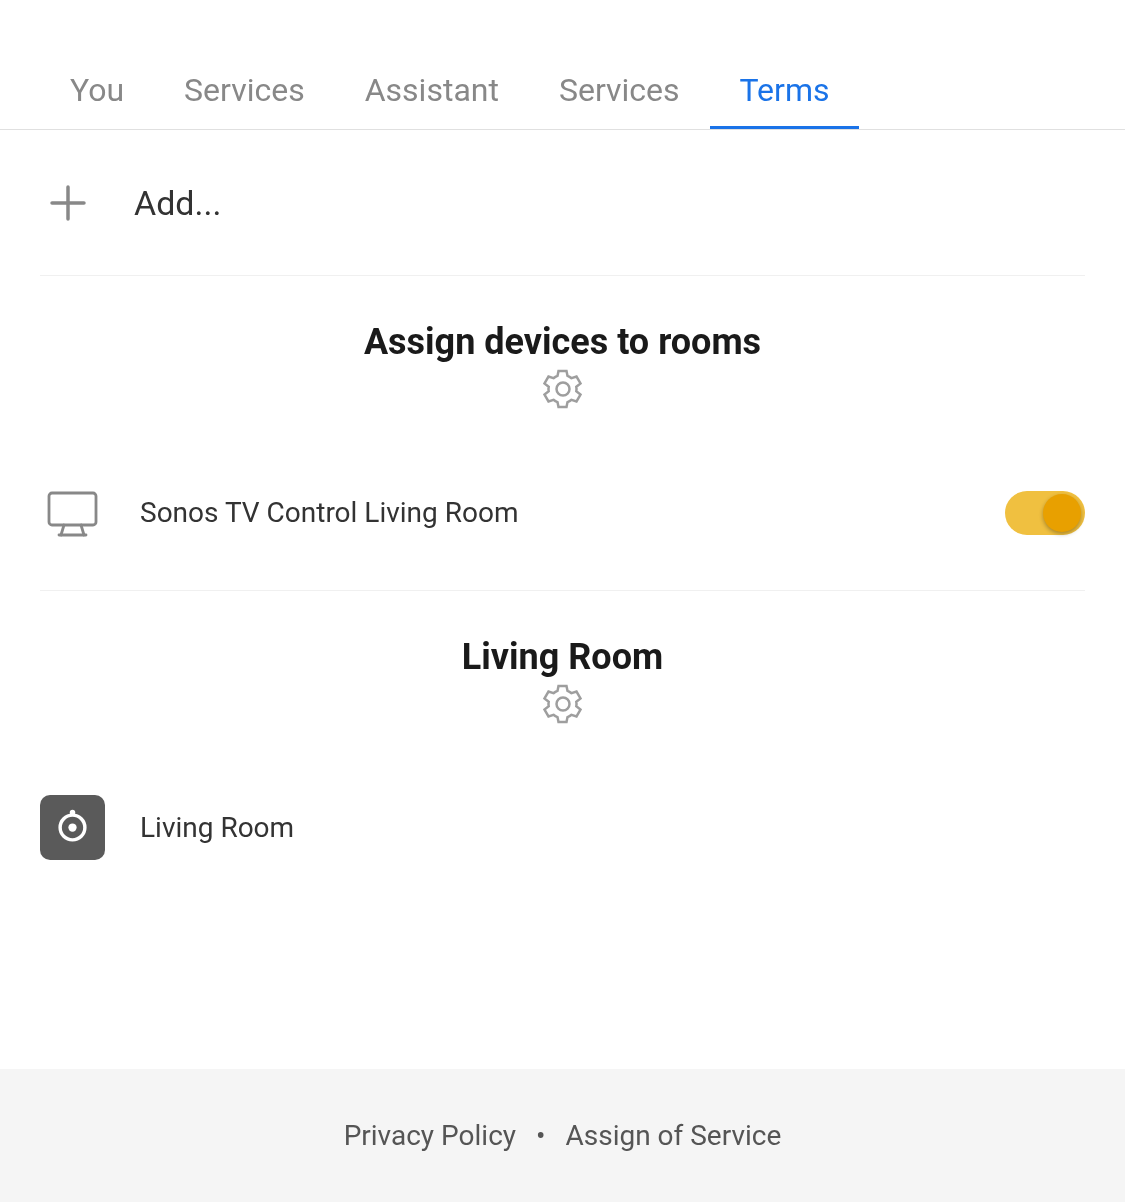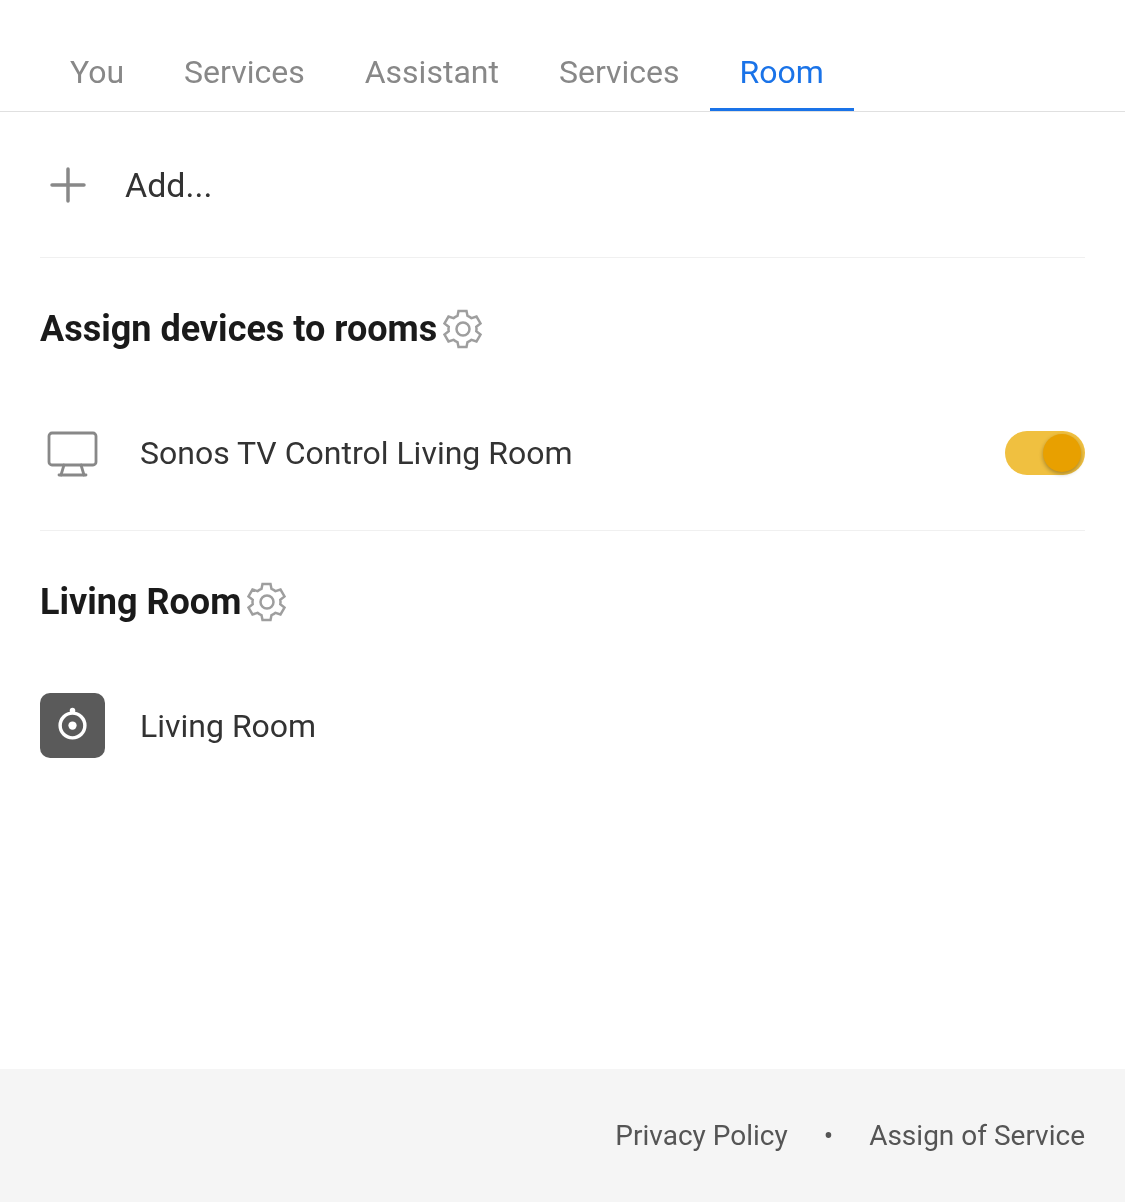--- a/index.html
+++ b/index.html
@@ -16,21 +16,21 @@
       display: flex;
       flex-direction: column;
     }
 
     
     .nav-tabs {
       display: flex;
       align-items: flex-end;
       padding: 0 40px;
       border-bottom: 1px solid #e0e0e0;
-      height: 112px;
+      height: 130px;
     }
 
     .nav-tab {
       padding: 20px 30px;
       font-size: 32px;
       color: #888888;
       cursor: pointer;
       position: relative;
       white-space: nowrap;
       font-weight: 400;
@@ -56,20 +56,21 @@
       padding: 0 40px;
     }
 
     
     .add-row {
       display: flex;
       align-items: center;
       padding: 45px 0;
       cursor: pointer;
       border-bottom: 1px solid #f0f0f0;
+      gap: 9px;
     }
 
     .add-icon {
       width: 55px;
       height: 55px;
       display: flex;
       align-items: center;
       justify-content: center;
       margin-right: 30px;
     }
@@ -82,22 +83,23 @@
     .add-label {
       font-size: 34px;
       color: #333333;
       font-weight: 400;
     }
 
     
     .section-header {
       display: flex;
       align-items: center;
-      justify-content: flex-start;
+      justify-content: center;
       padding: 45px 0 35px 0;
+      flex-direction: column;
     }
 
     .section-title {
       font-size: 36px;
       font-weight: 700;
       color: #1a1a1a;
     }
 
     .gear-icon {
       width: 52px;
@@ -129,21 +131,21 @@
       margin-right: 35px;
     }
 
     .device-icon svg {
       width: 55px;
       height: 55px;
     }
 
     .device-name {
       flex: 1;
-      font-size: 32px;
+      font-size: 28px;
       color: #333333;
       font-weight: 400;
     }
 
     
     .toggle-switch {
       position: relative;
       width: 80px;
       height: 44px;
       cursor: pointer;
@@ -172,23 +174,23 @@
       height: 1px;
       background: #f0f0f0;
       margin: 0;
     }
 
     
     .footer {
       background: #f5f5f5;
       display: flex;
       align-items: center;
-      justify-content: flex-end;
+      justify-content: center;
       padding: 50px 40px;
-      gap: 36px;
+      gap: 20px;
     }
 
     .footer-link {
       font-size: 28px;
       color: #555555;
       cursor: pointer;
     }
 
     .footer-dot {
       font-size: 28px;
@@ -207,21 +209,21 @@
     }
   </style>
 </head>
 <body>
 
 <nav class="nav-tabs">
   <div class="nav-tab">You</div>
   <div class="nav-tab">Services</div>
   <div class="nav-tab">Assistant</div>
   <div class="nav-tab">Services</div>
-  <div class="nav-tab active">Room</div>
+  <div class="nav-tab active">Terms</div>
 </nav>
 
 <div class="main-content">
 
   <div class="add-row">
     <div class="add-icon">
       <svg viewBox="0 0 40 40" fill="none" xmlns="http://www.w3.org/2000/svg">
         <line x1="20" y1="4" x2="20" y2="36" stroke="#888" stroke-width="3.5" stroke-linecap="round"></line>
         <line x1="4" y1="20" x2="36" y2="20" stroke="#888" stroke-width="3.5" stroke-linecap="round"></line>
       </svg>

